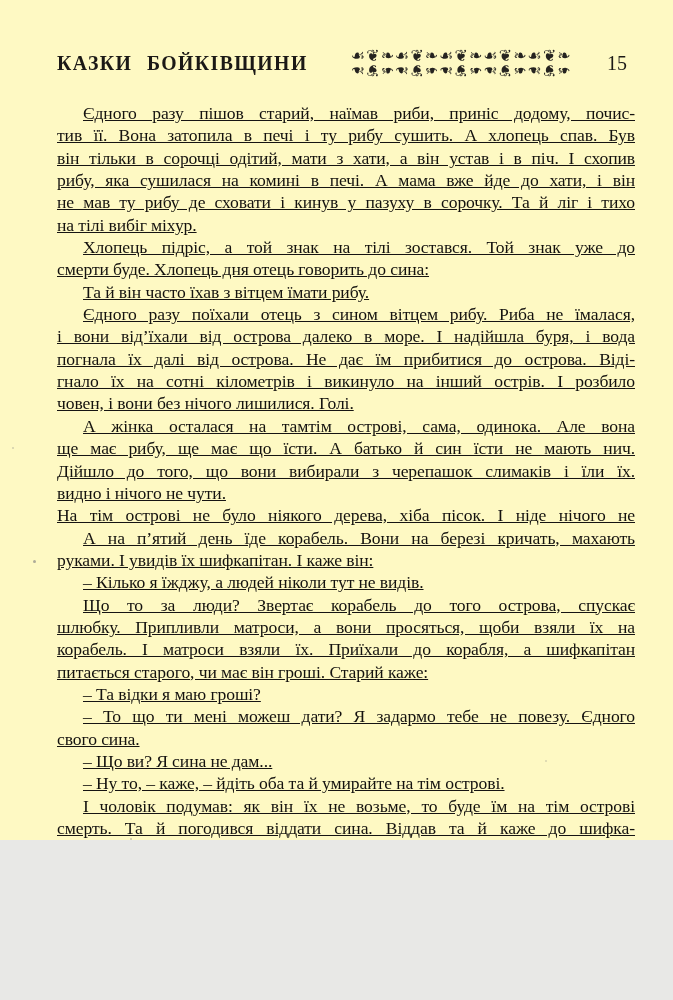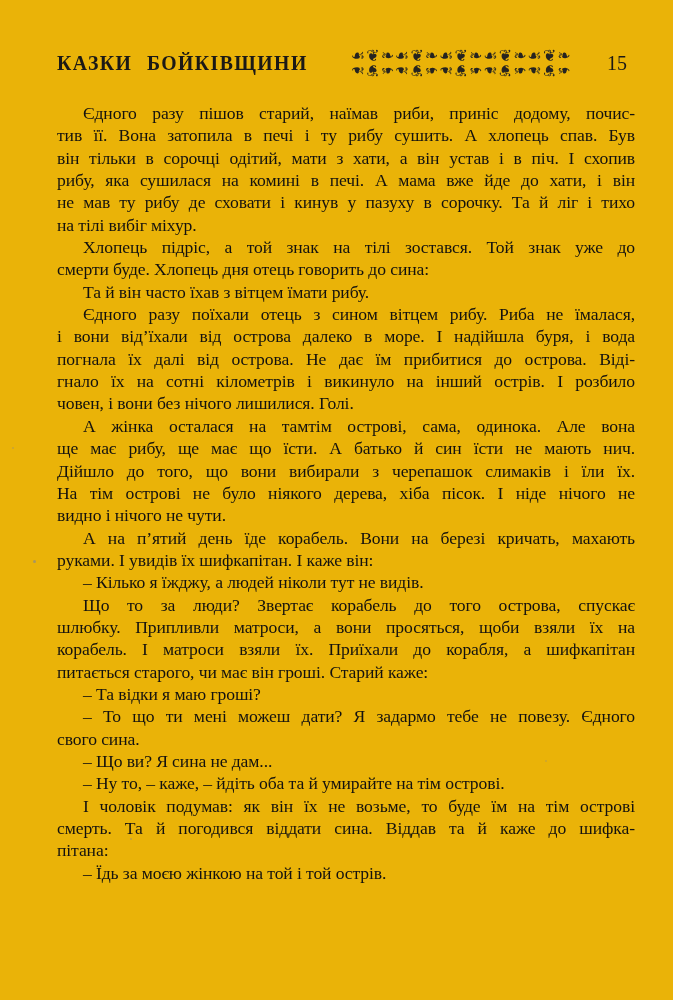--- a/index.html
+++ b/index.html
@@ -1,20 +1,20 @@
 <!DOCTYPE html>
 <html lang="uk"><head>
 <meta charset="utf-8">
 <style>
   html,body{margin:0;padding:0;background:#e8e8e6;}
   .page{
     position:relative;
-    width:673px;height:1000px;
+    width:673px;height:840px;
     margin:0 auto;
-    background:#eab308;
+    background:#fef9c3;
     overflow:hidden;
     font-family:"Liberation Serif","DejaVu Serif",serif;
     color:#161412;
   }
   
   .header{
     position:absolute;left:57px;right:38px;top:42px;height:42px;
     display:flex;align-items:center;
   }
   .running-title{
@@ -36,21 +36,21 @@
   .ornament .orn-row{
     font-size:16px;letter-spacing:1px;white-space:nowrap;
   }
   .ornament .orn-row.flip{transform:scaleY(-1);}
   .page-number{
     font-size:20px;color:#1b1916;
     min-width:28px;
   }
   
   .text-block{
-    position:absolute;left:57px;top:102px;width:578px;
+    position:absolute;left:57px;top:102px;width:578px;text-decoration:underline;
   }
   .para{margin:0;padding:0;}
   .line{
     font-size:17.6px;
     line-height:22.35px;
     letter-spacing:-0.1px;
     text-align:justify;
     text-align-last:justify;
     color:#14120f;
   }
@@ -97,22 +97,22 @@
         <div class="line first">Єдного разу поїхали отець з сином вітцем рибу. Риба не їмалася,</div>
         <div class="line">і вони від’їхали від острова далеко в море. І надійшла буря, і вода</div>
         <div class="line">погнала їх далі від острова. Не дає їм прибитися до острова. Віді-</div>
         <div class="line">гнало їх на сотні кілометрів і викинуло на інший острів. І розбило</div>
         <div class="line last">човен, і вони без нічого лишилися. Голі.</div>
       </div>
       <div class="para">
         <div class="line first">А жінка осталася на тамтім острові, сама, одинока. Але вона</div>
         <div class="line">ще має рибу, ще має що їсти. А батько й син їсти не мають нич.</div>
         <div class="line">Дійшло до того, що вони вибирали з черепашок слимаків і їли їх.</div>
+        <div class="line last">видно і нічого не чути.</div>
         <div class="line">На тім острові не було ніякого дерева, хіба пісок. І ніде нічого не</div>
-        <div class="line last">видно і нічого не чути.</div>
       </div>
       <div class="para">
         <div class="line first">А на п’ятий день їде корабель. Вони на березі кричать, махають</div>
         <div class="line last">руками. І увидів їх шифкапітан. І каже він:</div>
       </div>
       <div class="para">
         <div class="line first last">– Кілько я їжджу, а людей ніколи тут не видів.</div>
       </div>
       <div class="para">
         <div class="line first">Що то за люди? Звертає корабель до того острова, спускає</div>

